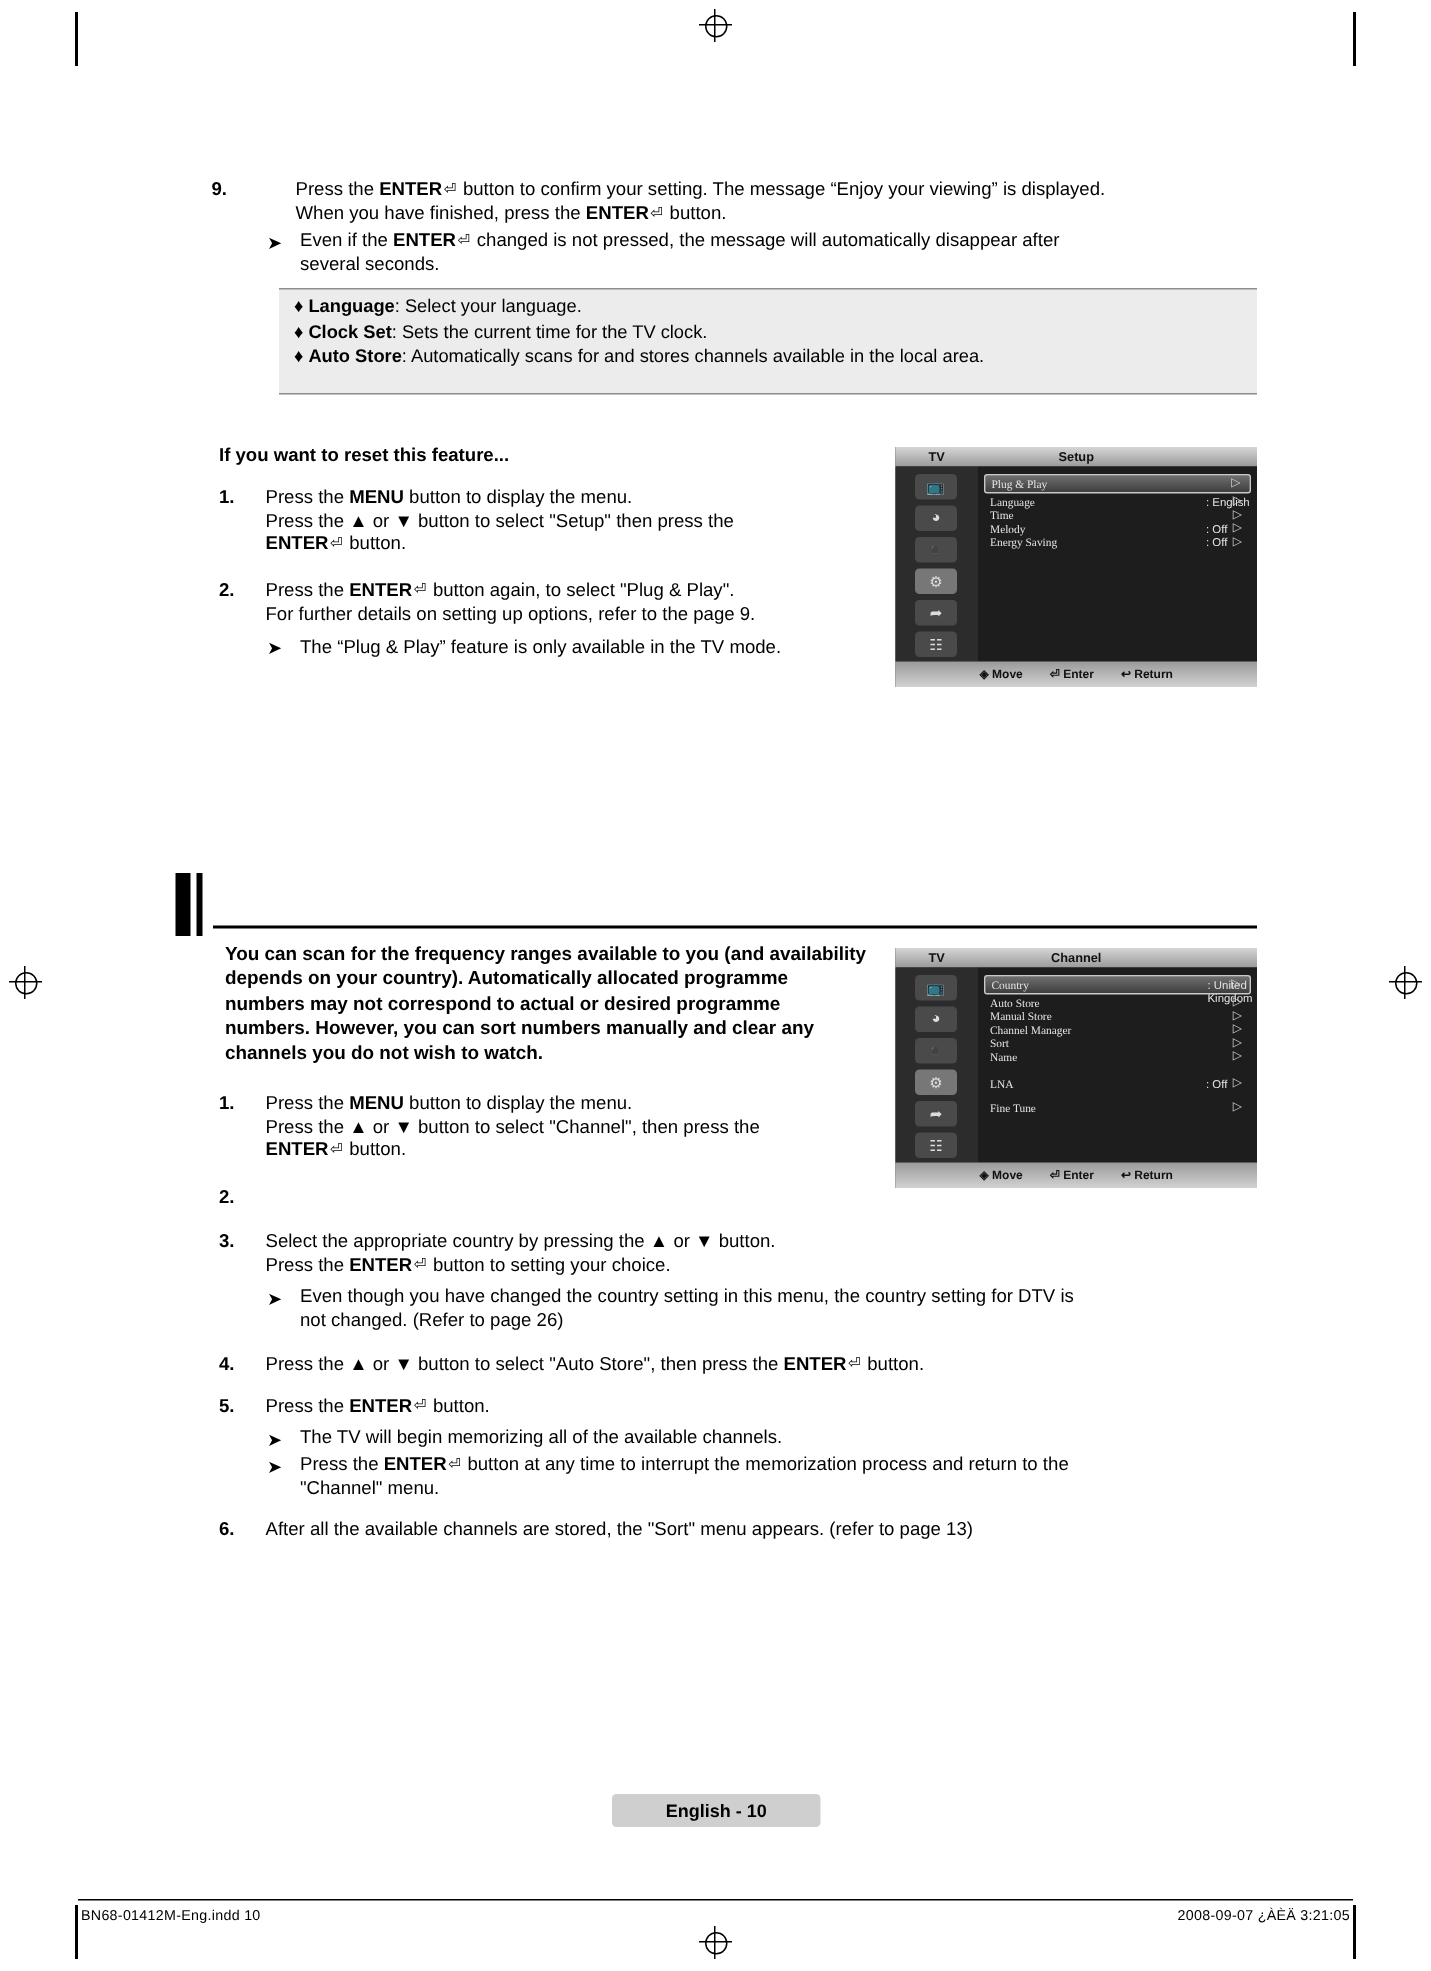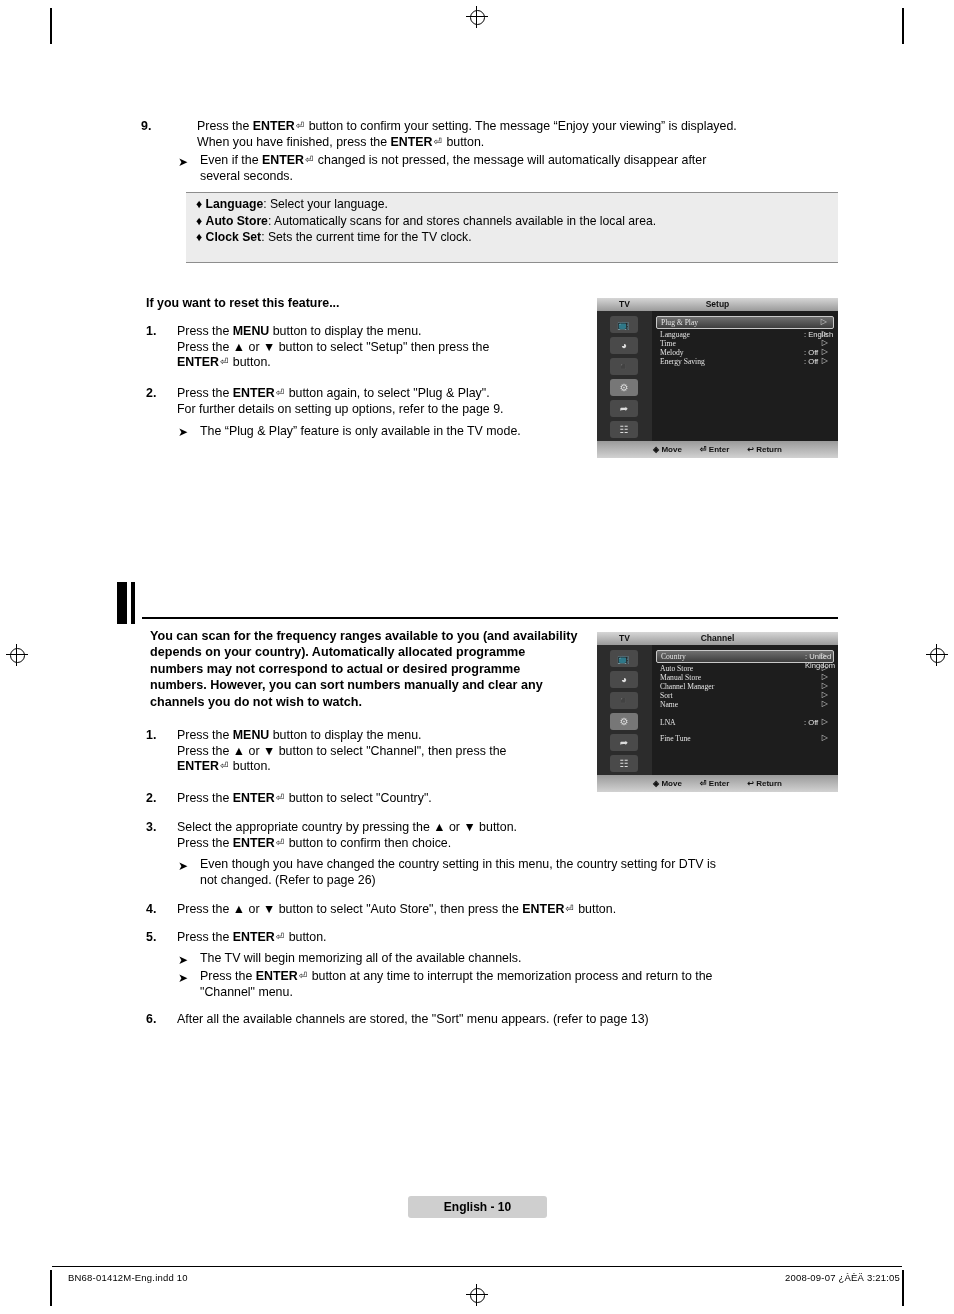--- a/index.html
+++ b/index.html
@@ -22,21 +22,21 @@
   .reg:before{left:10px;top:0;width:1px;height:22px;}
   .reg:after{left:0;top:10px;width:22px;height:1px;}
   .reg i{position:absolute;left:4px;top:4px;width:13px;height:13px;border:1px solid #000;border-radius:50%;}
   .reg-top{left:466px;top:6px;}
   .reg-left{left:6px;top:644px;}
   .reg-right{left:926px;top:644px;}
   .reg-bottom{left:466px;top:1284px;}
 
   
   .footer-rule{position:absolute;left:52px;top:1266px;width:850px;height:1px;background:#000;}
-  .footer-left{position:absolute;left:68px;top:1272px;font-size:9.5px;letter-spacing:.2px;}
+  .footer-left{position:absolute;left:54px;top:1272px;font-size:9.5px;letter-spacing:.2px;}
   .footer-right{position:absolute;right:54px;top:1272px;font-size:9.5px;letter-spacing:.2px;}
 
   
   .content{position:absolute;left:0;top:0;width:954px;height:1314px;}
 
   .step{position:absolute;font-size:12.4px;line-height:15.6px;}
   .num{position:absolute;font-weight:bold;font-size:12.4px;}
   .bold{font-weight:bold;}
 
   
@@ -141,25 +141,25 @@
       <span>several seconds.</span>
     </div>
 
     <div class="notebox">
       <div style="padding-top:3px;">
         <span>♦</span>
         <span class="bold">Language</span><span>: Select your language.</span>
       </div>
       <div>
         <span>♦</span>
-        <span class="bold">Auto Store</span><span>: Automatically scans for and stores channels available in the local area.</span>
+        <span class="bold">Clock Set</span><span>: Sets the current time for the TV clock.</span>
       </div>
       <div>
         <span>♦</span>
-        <span class="bold">Clock Set</span><span>: Sets the current time for the TV clock.</span>
+        <span class="bold">Auto Store</span><span>: Automatically scans for and stores channels available in the local area.</span>
       </div>
     </div>
 
     <div style="position:absolute;left:146px;top:296px;font-size:12.4px;font-weight:bold;">If you want to reset this feature...</div>
 
     <div class="num" style="left:146px;top:324px;">1.</div>
     <div class="step" style="left:177px;top:324px;width:400px;">
       <span>Press the </span><span class="bold">MENU</span><span> button to display the menu.</span><br>
       <span>Press the ▲ or ▼ button to select "Setup" then press the</span><br>
       <span class="bold">ENTER</span><span class="enticon">⏎</span><span> button.</span>
@@ -313,28 +313,25 @@
     </div>
 
     <div class="num" style="left:146px;top:728px;">1.</div>
     <div class="step" style="left:177px;top:728px;width:410px;">
       <span>Press the </span><span class="bold">MENU</span><span> button to display the menu.</span><br>
       <span>Press the ▲ or ▼ button to select "Channel", then press the</span><br>
       <span class="bold">ENTER</span><span class="enticon">⏎</span><span> button.</span>
     </div>
 
     <div class="num" style="left:146px;top:791px;">2.</div>
-    <div class="step" style="left:177px;top:791px;width:430px;">
-      <span>Press the </span><span class="bold">ENTER</span><span class="enticon">⏎</span><span> button to select "Country".</span>
-    </div>
 
     <div class="num" style="left:146px;top:820px;">3.</div>
     <div class="step" style="left:177px;top:820px;width:640px;">
       <span>Select the appropriate country by pressing the ▲ or ▼ button.</span><br>
-      <span>Press the </span><span class="bold">ENTER</span><span class="enticon">⏎</span><span> button to confirm then choice.</span>
+      <span>Press the </span><span class="bold">ENTER</span><span class="enticon">⏎</span><span> button to setting your choice.</span>
     </div>
     <div style="position:absolute;left:178px;top:859px;font-size:12px;">➤</div>
     <div class="step" style="left:200px;top:857px;width:640px;">
       <span>Even though you have changed the country setting in this menu, the country setting for DTV is</span><br>
       <span>not changed. (Refer to page 26)</span>
     </div>
 
     <div class="num" style="left:146px;top:902px;">4.</div>
     <div class="step" style="left:177px;top:902px;width:660px;">
       <span>Press the ▲ or ▼ button to select "Auto Store", then press the </span><span class="bold">ENTER</span><span class="enticon">⏎</span><span> button.</span>

